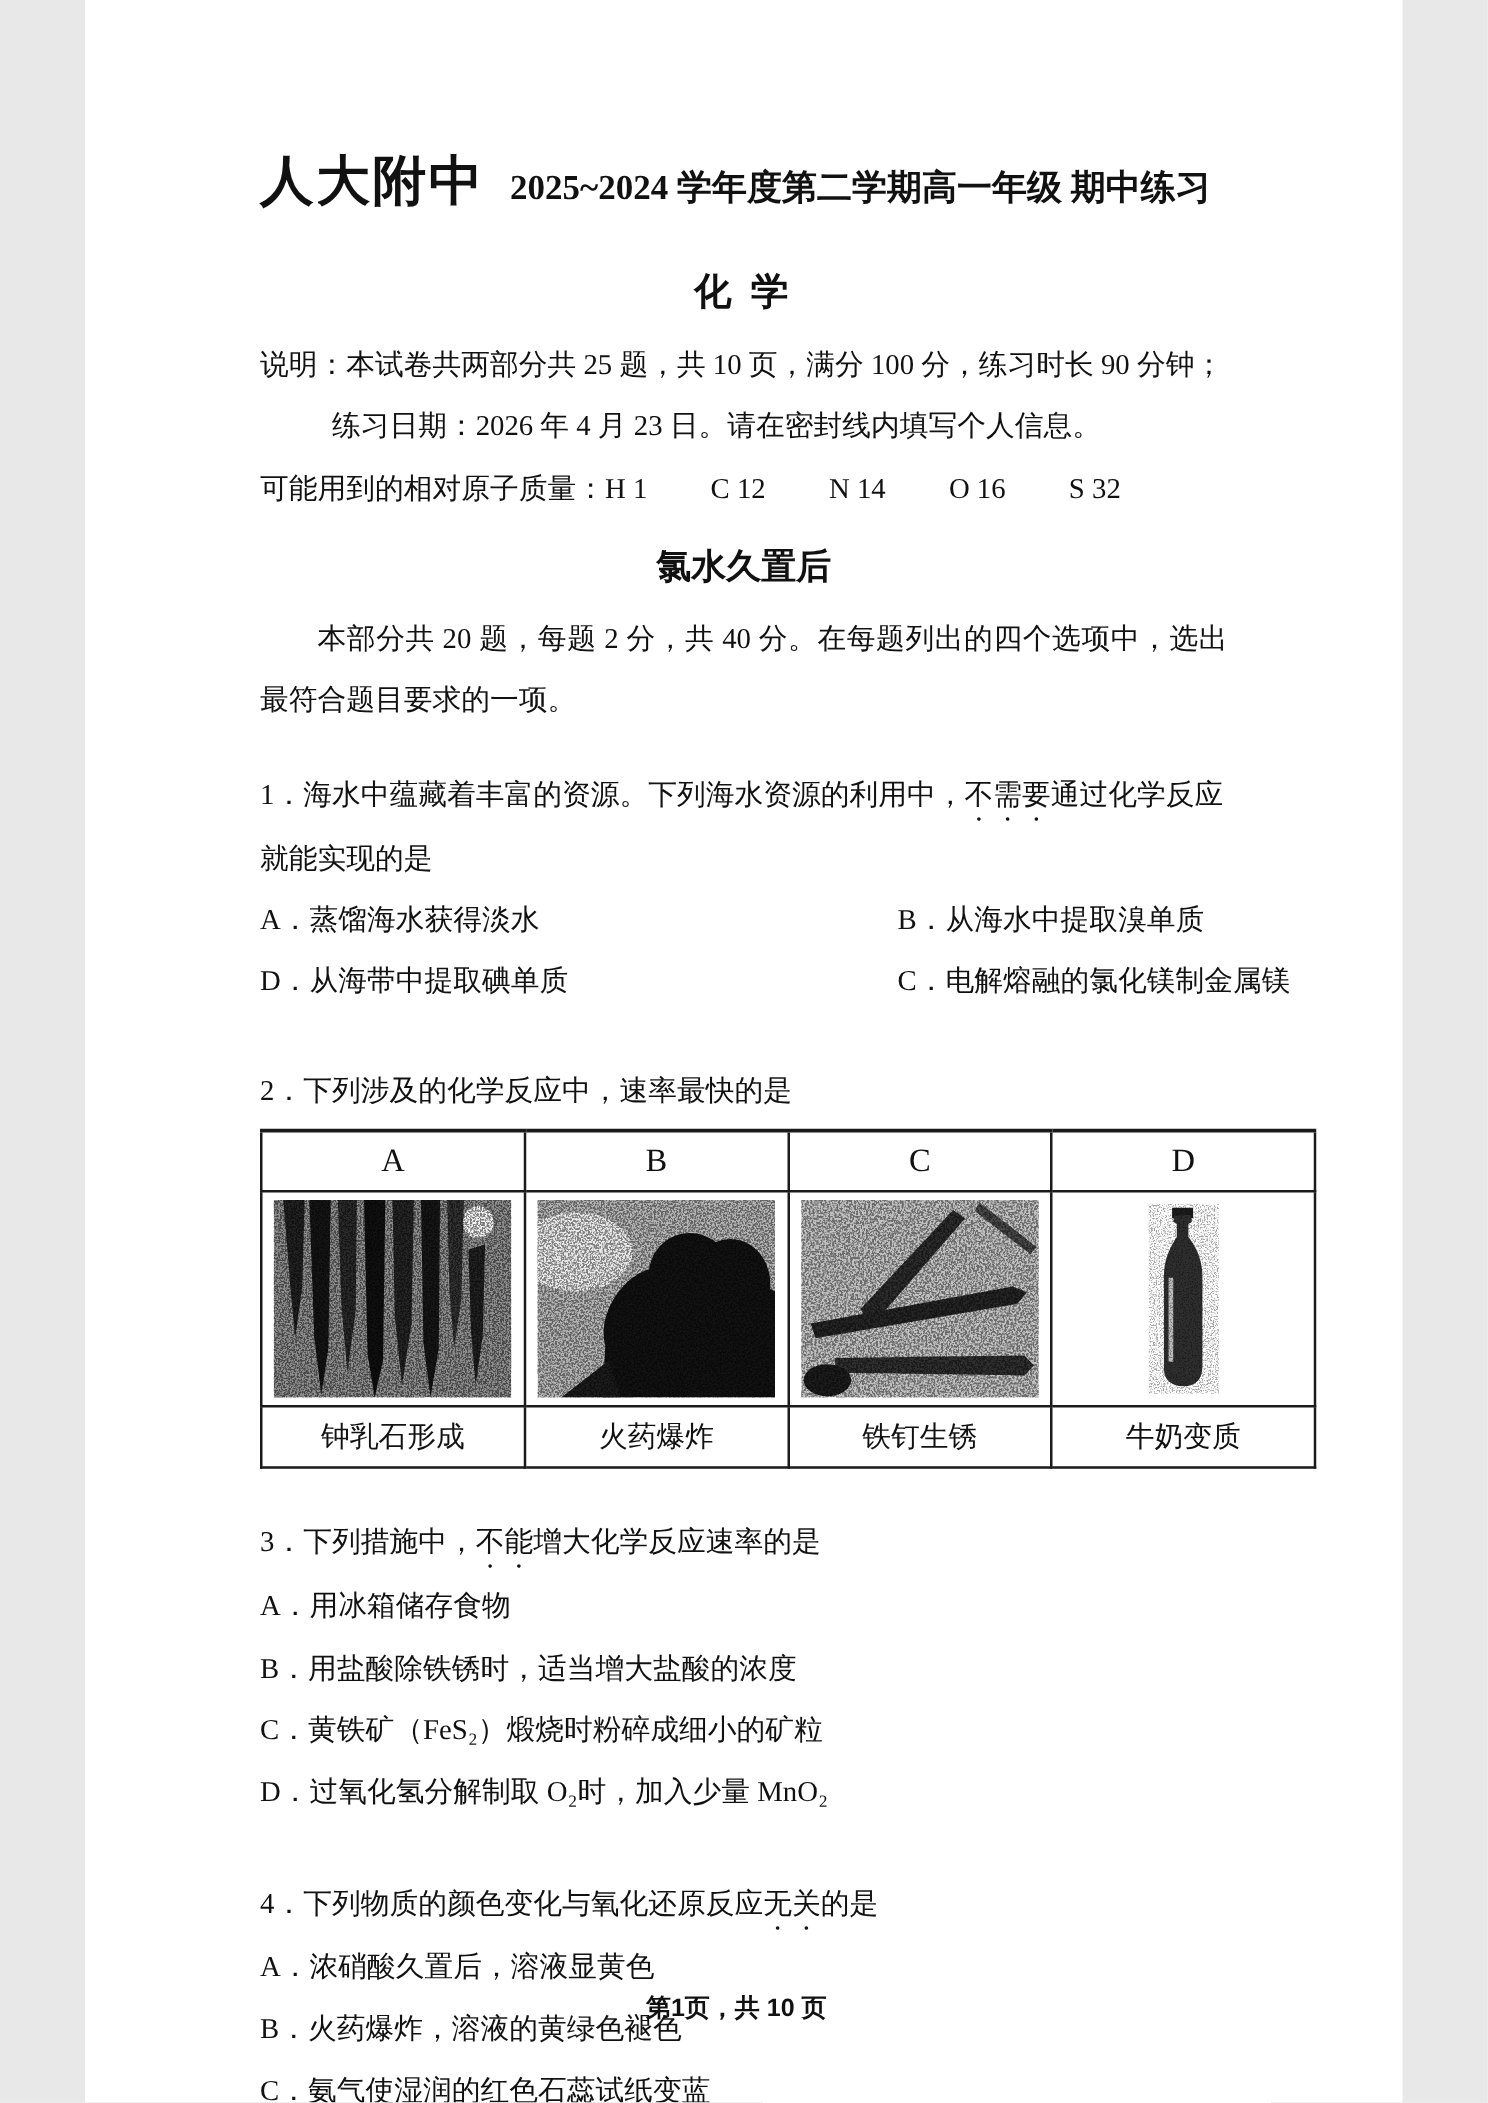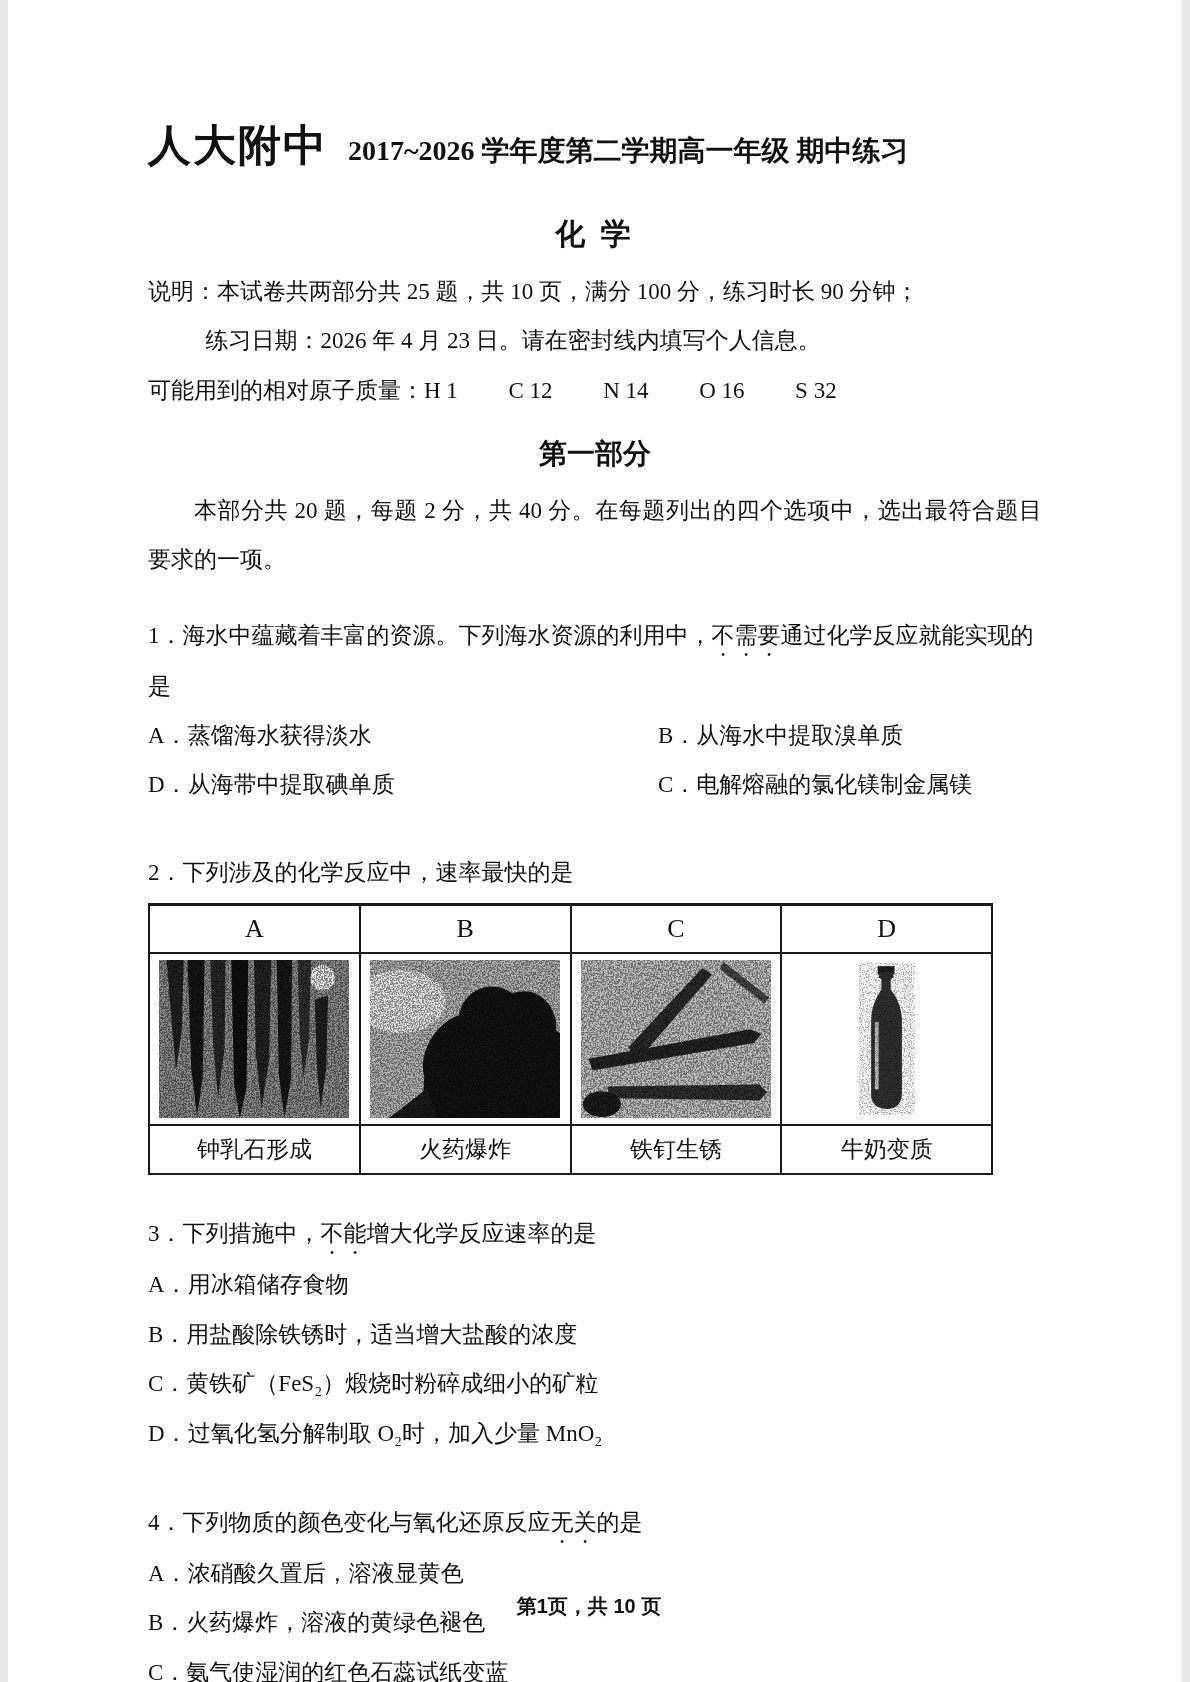--- a/index.html
+++ b/index.html
@@ -1,18 +1,18 @@
 <!DOCTYPE html>
 <html lang="zh"><head>
 <meta charset="utf-8">
 <style>
   html,body{margin:0;padding:0;background:#e8e8e8;}
   .page{
     position:relative;
-    width:1174px;height:1682px;
+    width:1054px;height:1682px;
     margin:0 auto;
     background:#ffffff;
     color:#111;
     font-family:"Liberation Serif","DejaVu Serif",serif;
     font-size:23px;
     line-height:2.15;
     box-sizing:border-box;
     padding:100px 140px 0 140px;
     overflow:hidden;
   }
@@ -62,31 +62,31 @@
   .page-indicator{font-family:"Liberation Sans","DejaVu Sans",sans-serif;font-weight:700;font-size:20px;}
 </style>
 </head>
 <body>
 
 <div class="page">
 
   <header>
     <div class="title-row">
       <span class="school">人大附中</span>
-      <span class="exam-title">2017~2026 学年度第二学期高一年级 期中练习</span>
+      <span class="exam-title">2025~2024 学年度第二学期高一年级 期中练习</span>
     </div>
     <div class="subject">化 学</div>
   </header>
 
   <p class="line">说明：本试卷共两部分共 25 题，共 10 页，满分 100 分，练习时长 90 分钟；</p>
   <p class="line indent2">练习日期：2026 年 4 月 23 日。请在密封线内填写个人信息。</p>
 
   <p class="line"><span>可能用到的相对原子质量：</span><span class="mass">H 1</span><span class="mass">C 12</span><span class="mass">N 14</span><span class="mass">O 16</span><span class="mass">S 32</span></p>
 
-  <h2 class="part-title">第一部分</h2>
+  <h2 class="part-title">氯水久置后</h2>
   <p class="line intro">本部分共 20 题，每题 2 分，共 40 分。在每题列出的四个选项中，选出最符合题目要求的一项。</p>
 
   <section class="question q1">
     <p class="stem"><span>1．</span><span>海水中蕴藏着丰富的资源。下列海水资源的利用中，</span><span class="emph">不需要</span><span>通过化学反应就能实现的是</span></p>
     <div class="opt-grid">
       <div class="option"><span>A．</span><span>蒸馏海水获得淡水</span></div>
       <div class="option"><span>B．</span><span>从海水中提取溴单质</span></div>
       <div class="option"><span>D．</span><span>从海带中提取碘单质</span></div>
       <div class="option"><span>C．</span><span>电解熔融的氯化镁制金属镁</span></div>
     </div>

